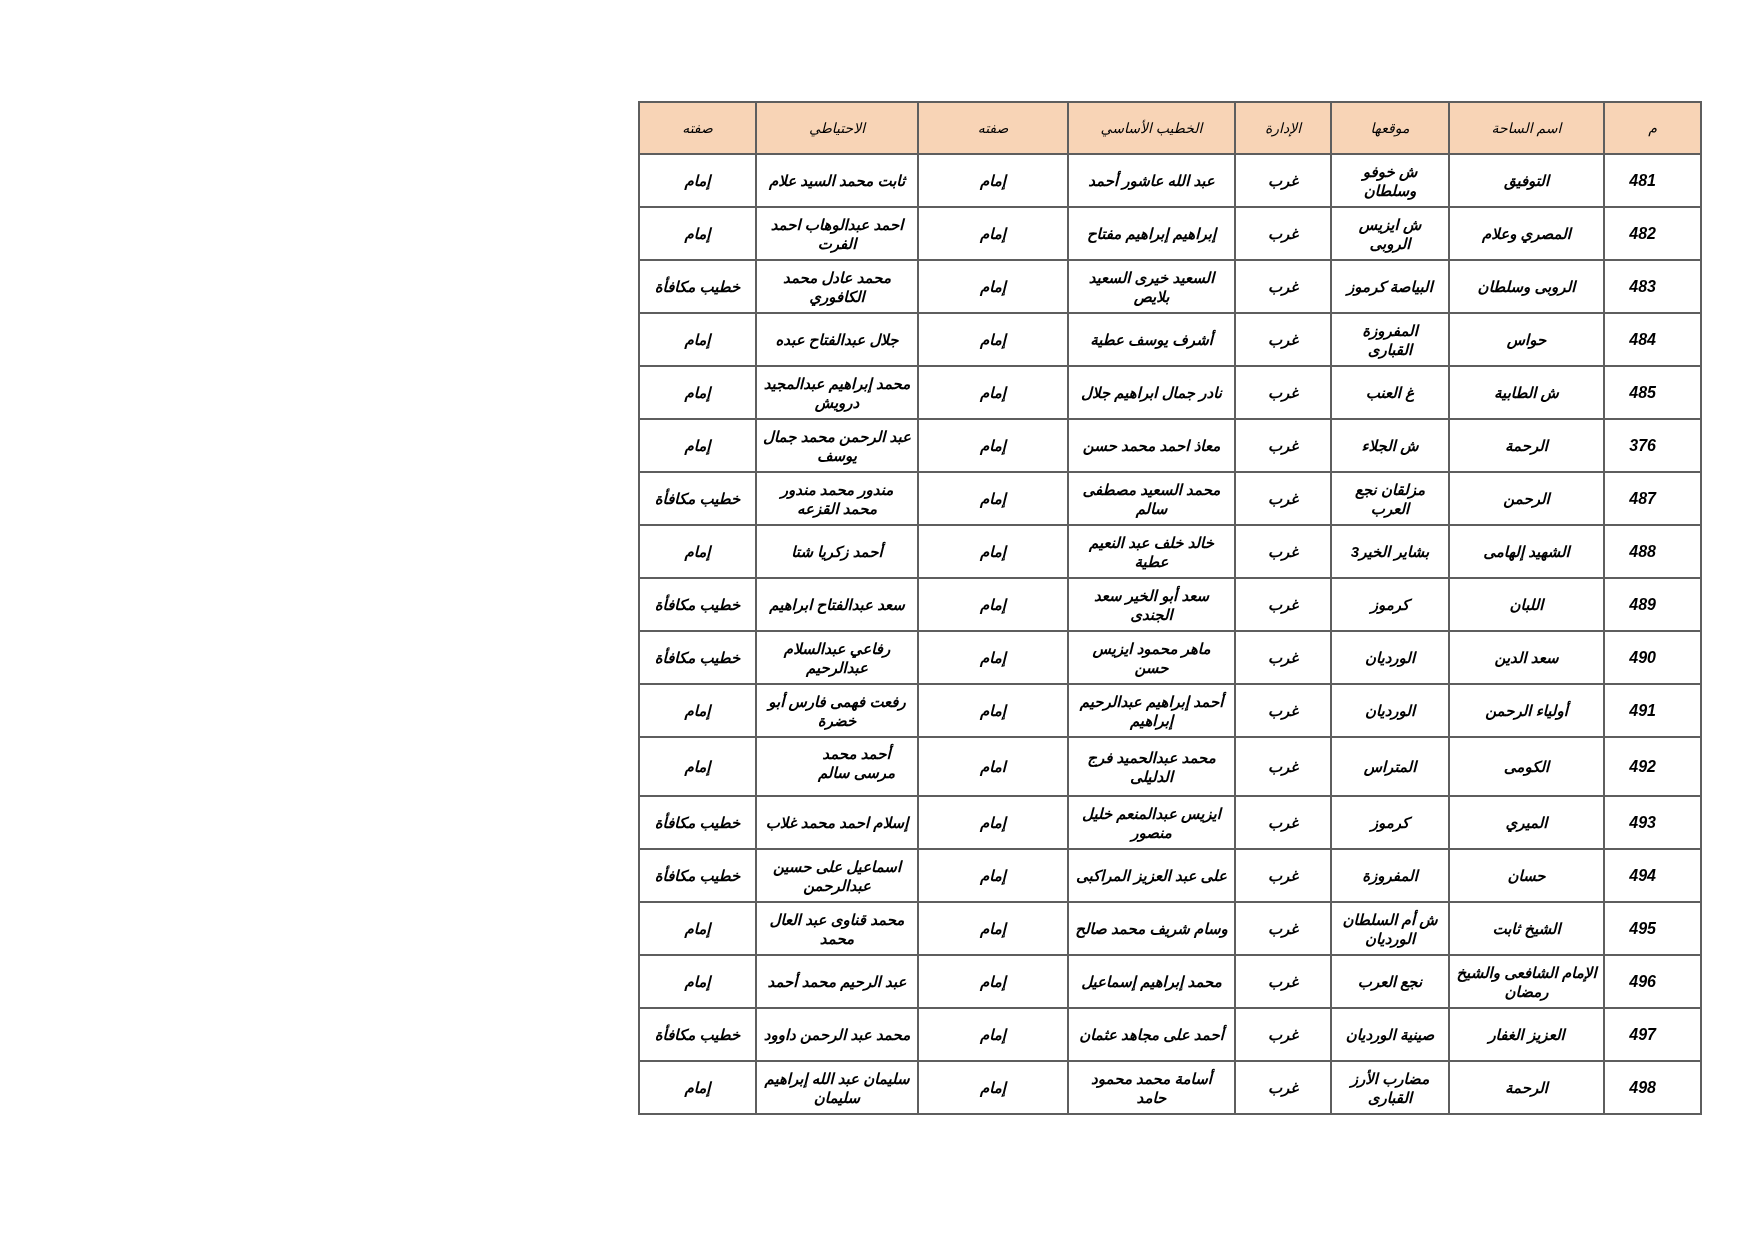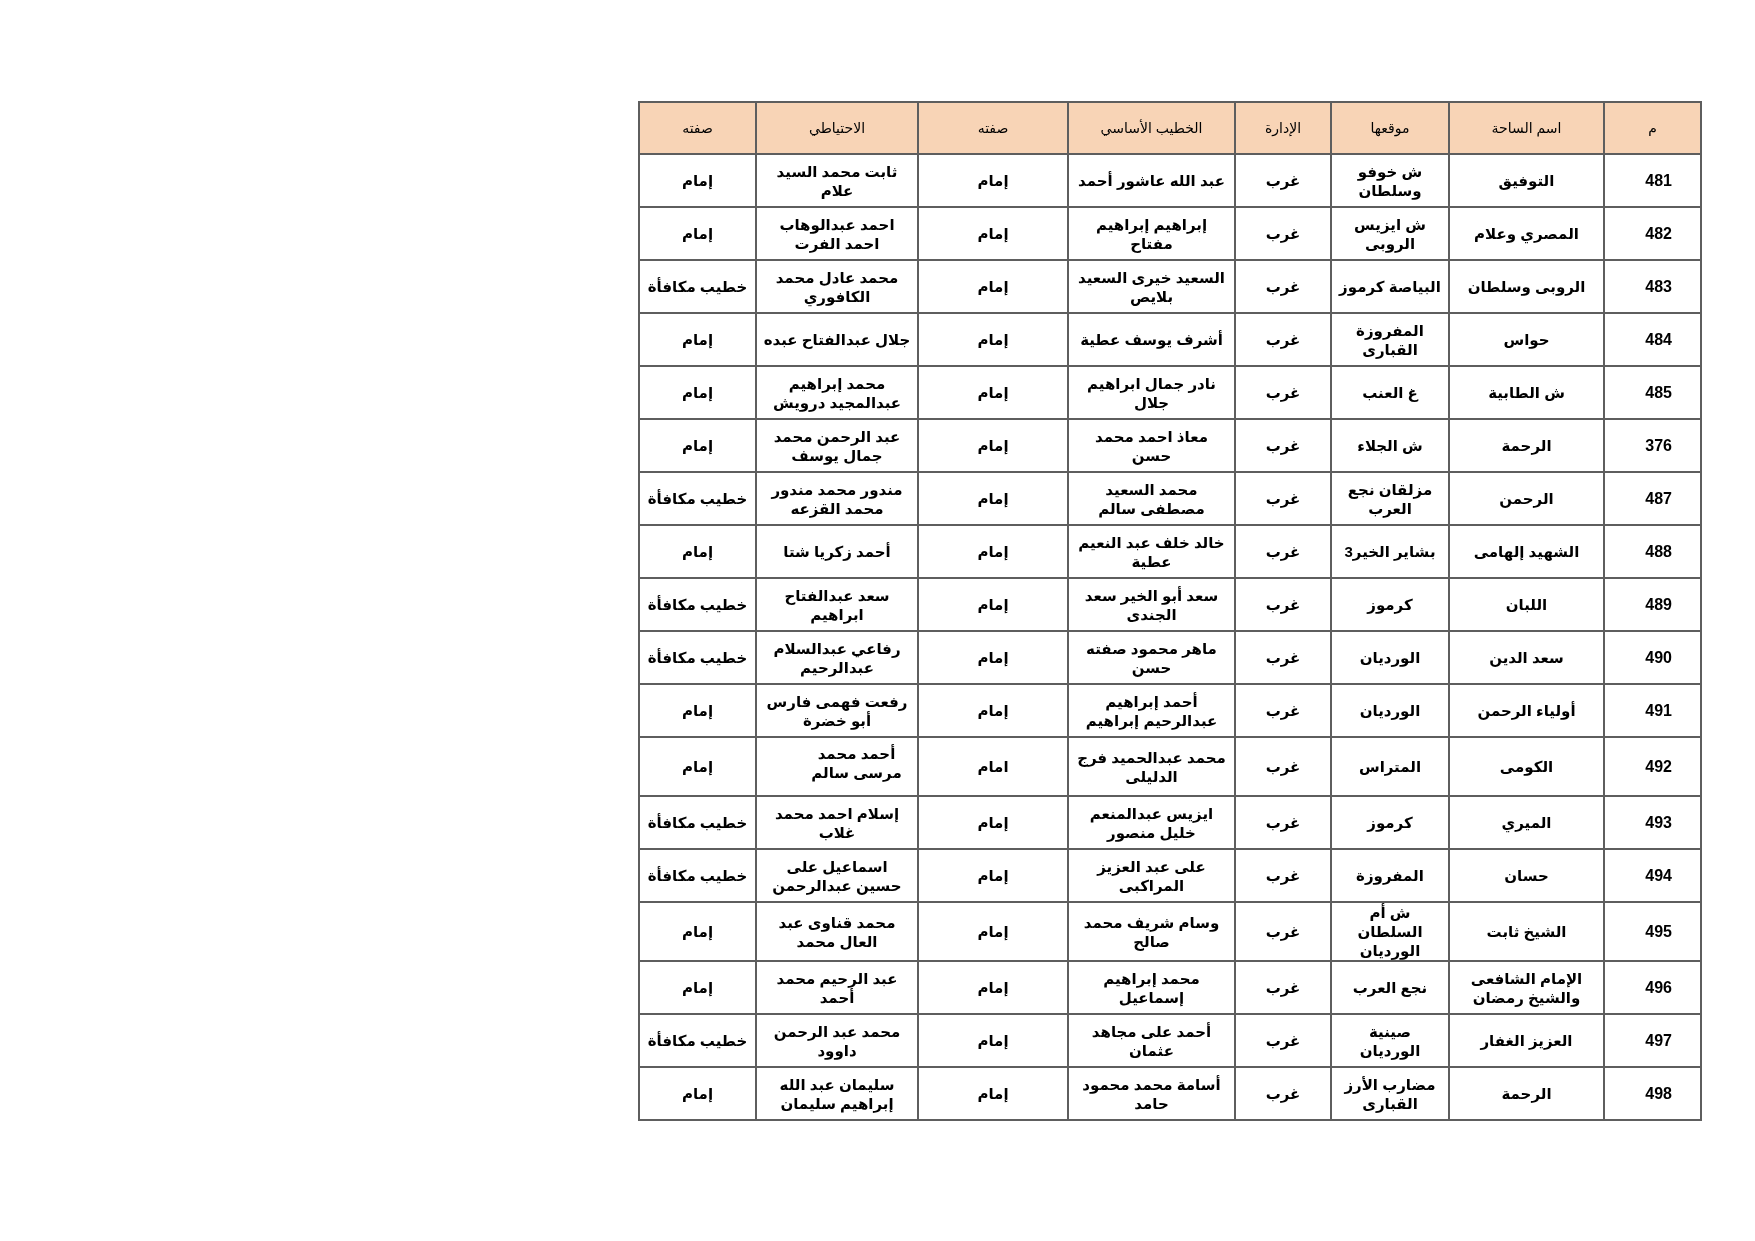--- a/index.html
+++ b/index.html
@@ -13,20 +13,21 @@
       position: relative;
       overflow: hidden;
       font-family: "Liberation Sans", "DejaVu Sans", sans-serif;
       color: #000;
     }
     .page {
       position: absolute;
       left: 0; top: 0;
       width: 1755px; height: 1241px;
       background: #fff;
+      font-style: italic;
     }
     table.roster {
       position: absolute;
       left: 638px;
       top: 101px;
       width: 1062px;
       border-collapse: collapse;
       table-layout: fixed;
       direction: ltr;
     }
@@ -46,21 +47,21 @@
       font-size: 14px;
     }
     table.roster tbody td {
       height: 51px;
       font-weight: bold;
       font-size: 15px;
     }
     table.roster tbody td.num {
       font-size: 16px;
       text-align: right;
-      padding-right: 28px;
+      padding-right: 44px;
     }
     table.roster tbody td.top-align {
       vertical-align: top;
       padding-top: 6px;
       padding-left: 45px;
     }
   </style>
 </head>
 <body>
 
@@ -176,21 +177,21 @@
           <td>سعد أبو الخير سعد الجندى</td>
           <td>غرب</td>
           <td>كرموز</td>
           <td>اللبان</td>
           <td class="num">489</td>
         </tr>
         <tr>
           <td>خطيب مكافأة</td>
           <td>رفاعي عبدالسلام عبدالرحيم</td>
           <td>إمام</td>
-          <td>ماهر محمود صفته حسن</td>
+          <td>ماهر محمود ايزيس حسن</td>
           <td>غرب</td>
           <td>الورديان</td>
           <td>سعد الدين</td>
           <td class="num">490</td>
         </tr>
         <tr>
           <td>إمام</td>
           <td>رفعت فهمى فارس أبو خضرة</td>
           <td>إمام</td>
           <td>أحمد إبراهيم عبدالرحيم إبراهيم</td>

